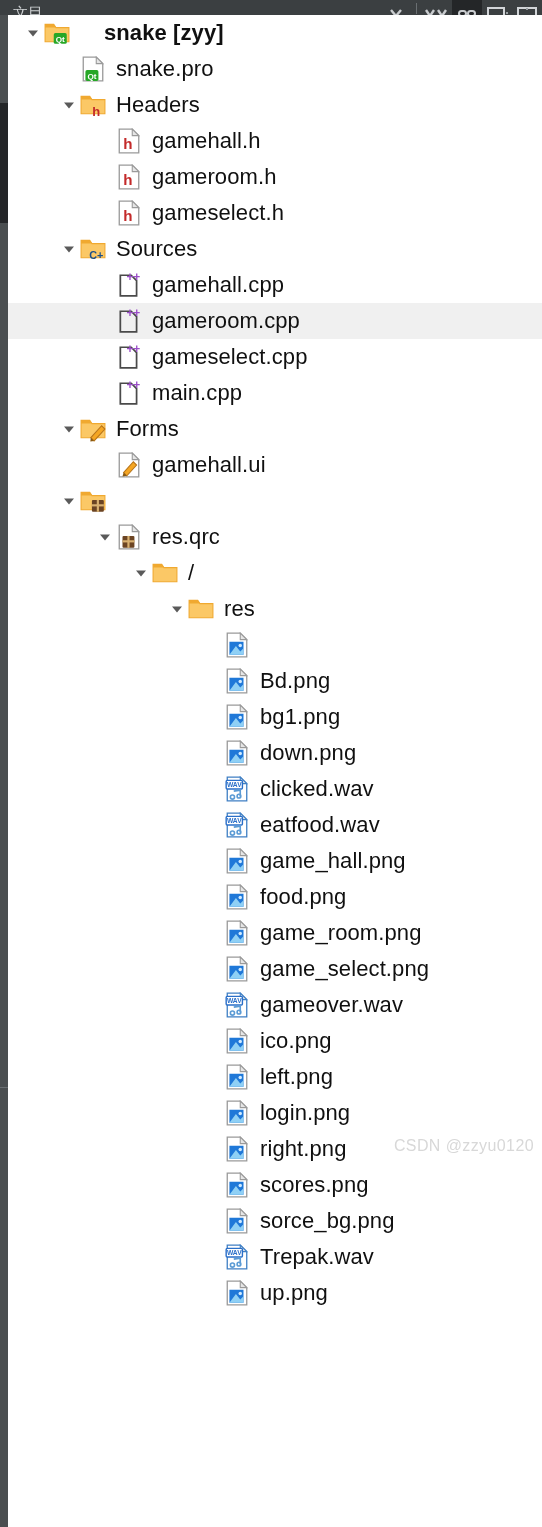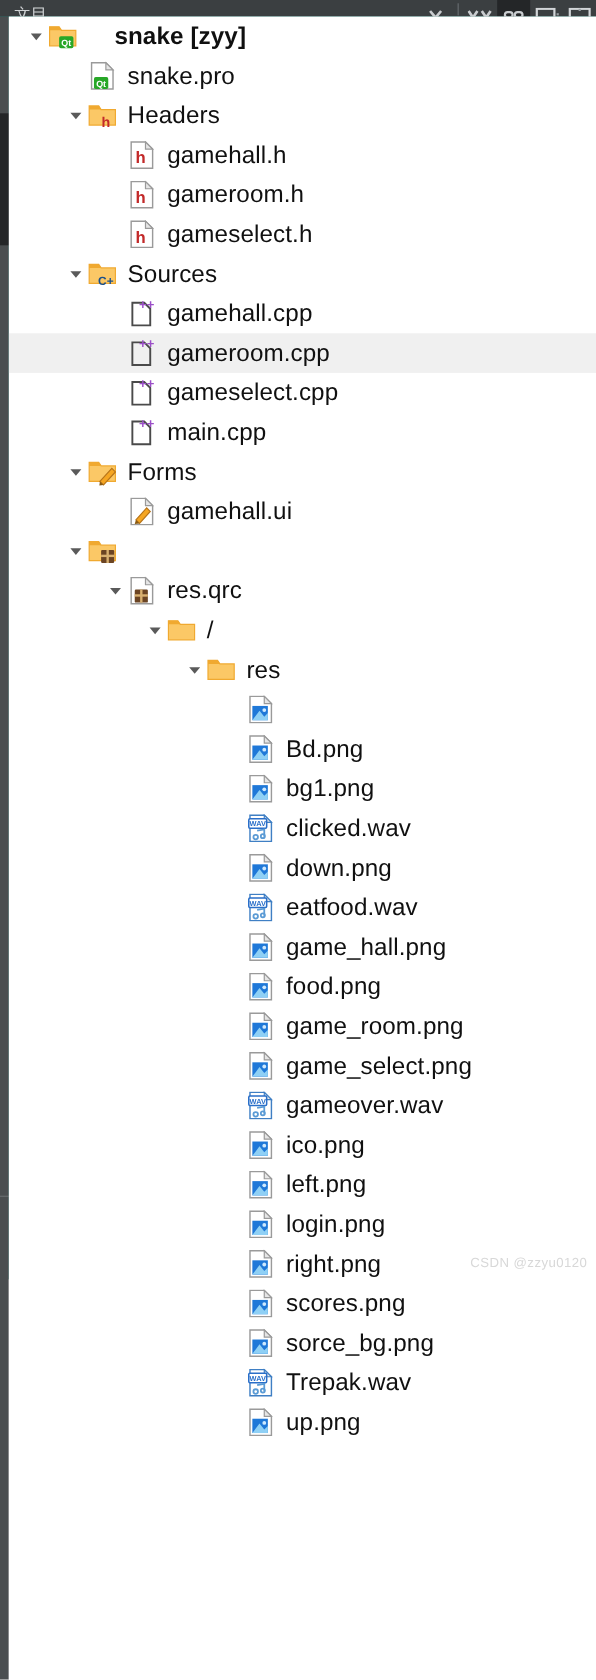--- a/index.html
+++ b/index.html
@@ -9,21 +9,21 @@
     height: 1527px;
     overflow: hidden;
     background: #ffffff;
     font-family: "Liberation Sans", sans-serif;
   }
 
   #app {
     position: relative;
     width: 542px;
     height: 1163px;
-    background: #0f766e;
+    background: #1d4ed8;
   }
 
   
   .toolbar {
     position: absolute;
     left: 0; top: 0;
     width: 542px;
     height: 15px;
     background: #3b3f41;
     display: flex;
@@ -142,21 +142,21 @@
   .label.bold { font-weight: bold; margin-left: 24px; }
 
   
   .ind { flex: 0 0 auto; height: 36px; }
 
   
   .watermark {
     position: absolute;
     right: 8px;
     bottom: 8px;
-    font-size: 12px;
+    font-size: 16px;
     color: #d8d8d8;
     letter-spacing: 0.4px;
     font-family: "Liberation Sans", sans-serif;
     white-space: nowrap;
   }
 </style>
 </head>
 <body>
 
 <div id="app">
@@ -483,20 +483,34 @@
         <div class="icon">
           <svg width="26" height="26" viewBox="0 0 24 24">
             <path d="M3 1 L15 1 L21 7 L21 23 L3 23 Z" fill="#ffffff" stroke="#9a9a9a" stroke-width="1.2"></path>
             <path d="M15 1 L15 7 L21 7 Z" fill="#e6e6e6" stroke="#9a9a9a" stroke-width="1"></path>
             <rect x="5" y="9" width="13" height="12" fill="#1f78d8"></rect>
             <path d="M5 21 L11 13 L15 18 L18 15 L18 21 Z" fill="#8fd0f5"></path>
             <circle cx="15" cy="12.5" r="1.6" fill="#cfeaff"></circle>
           </svg>
         </div>
         <div class="label">bg1.png</div>
+      </div>
+      <div class="row">
+        <div class="ind" style="flex-basis: 196px;"></div>
+        <div class="arrow"></div>
+        <div class="icon">
+          <svg width="26" height="26" viewBox="0 0 24 24">
+            <path d="M3 1 L15 1 L21 7 L21 23 L3 23 Z" fill="#ffffff" stroke="#9a9a9a" stroke-width="1.2"></path>
+            <path d="M15 1 L15 7 L21 7 Z" fill="#e6e6e6" stroke="#9a9a9a" stroke-width="1"></path>
+            <rect x="5" y="9" width="13" height="12" fill="#1f78d8"></rect>
+            <path d="M5 21 L11 13 L15 18 L18 15 L18 21 Z" fill="#8fd0f5"></path>
+            <circle cx="15" cy="12.5" r="1.6" fill="#cfeaff"></circle>
+          </svg>
+        </div>
+        <div class="label">down.png</div>
       </div>
       <div class="row">
         <div class="ind" style="flex-basis: 196px;"></div>
         <div class="arrow"></div>
         <div class="icon">
           <svg width="26" height="26" viewBox="0 0 24 24">
             <path d="M3 1 L15 1 L21 7 L21 23 L3 23 Z" fill="#ffffff" stroke="#3f7fc4" stroke-width="1.2"></path>
             <path d="M15 1 L15 7 L21 7 Z" fill="#e6e6e6" stroke="#3f7fc4" stroke-width="1"></path>
             <rect x="2" y="4" width="15" height="8" rx="1" fill="#ffffff" stroke="#2a6fc9" stroke-width="1.3"></rect>
             <text x="9.5" y="10.4" text-anchor="middle" fill="#2a6fc9" font-size="6.2" font-weight="bold" font-family="&quot;Liberation Sans&quot;, sans-serif">WAV</text>
@@ -505,34 +519,20 @@
             <circle cx="13.8" cy="18.6" r="1.7" fill="none" stroke="#5b9bd5" stroke-width="1.5"></circle>
           </svg>
         </div>
         <div class="label">clicked.wav</div>
       </div>
       <div class="row">
         <div class="ind" style="flex-basis: 196px;"></div>
         <div class="arrow"></div>
         <div class="icon">
           <svg width="26" height="26" viewBox="0 0 24 24">
-            <path d="M3 1 L15 1 L21 7 L21 23 L3 23 Z" fill="#ffffff" stroke="#9a9a9a" stroke-width="1.2"></path>
-            <path d="M15 1 L15 7 L21 7 Z" fill="#e6e6e6" stroke="#9a9a9a" stroke-width="1"></path>
-            <rect x="5" y="9" width="13" height="12" fill="#1f78d8"></rect>
-            <path d="M5 21 L11 13 L15 18 L18 15 L18 21 Z" fill="#8fd0f5"></path>
-            <circle cx="15" cy="12.5" r="1.6" fill="#cfeaff"></circle>
-          </svg>
-        </div>
-        <div class="label">down.png</div>
-      </div>
-      <div class="row">
-        <div class="ind" style="flex-basis: 196px;"></div>
-        <div class="arrow"></div>
-        <div class="icon">
-          <svg width="26" height="26" viewBox="0 0 24 24">
             <path d="M3 1 L15 1 L21 7 L21 23 L3 23 Z" fill="#ffffff" stroke="#3f7fc4" stroke-width="1.2"></path>
             <path d="M15 1 L15 7 L21 7 Z" fill="#e6e6e6" stroke="#3f7fc4" stroke-width="1"></path>
             <rect x="2" y="4" width="15" height="8" rx="1" fill="#ffffff" stroke="#2a6fc9" stroke-width="1.3"></rect>
             <text x="9.5" y="10.4" text-anchor="middle" fill="#2a6fc9" font-size="6.2" font-weight="bold" font-family="&quot;Liberation Sans&quot;, sans-serif">WAV</text>
             <path d="M9 14 L15 13 L15 19" fill="none" stroke="#5b9bd5" stroke-width="1.5"></path>
             <circle cx="7.8" cy="19.4" r="1.9" fill="none" stroke="#5b9bd5" stroke-width="1.5"></circle>
             <circle cx="13.8" cy="18.6" r="1.7" fill="none" stroke="#5b9bd5" stroke-width="1.5"></circle>
           </svg>
         </div>
         <div class="label">eatfood.wav</div>

